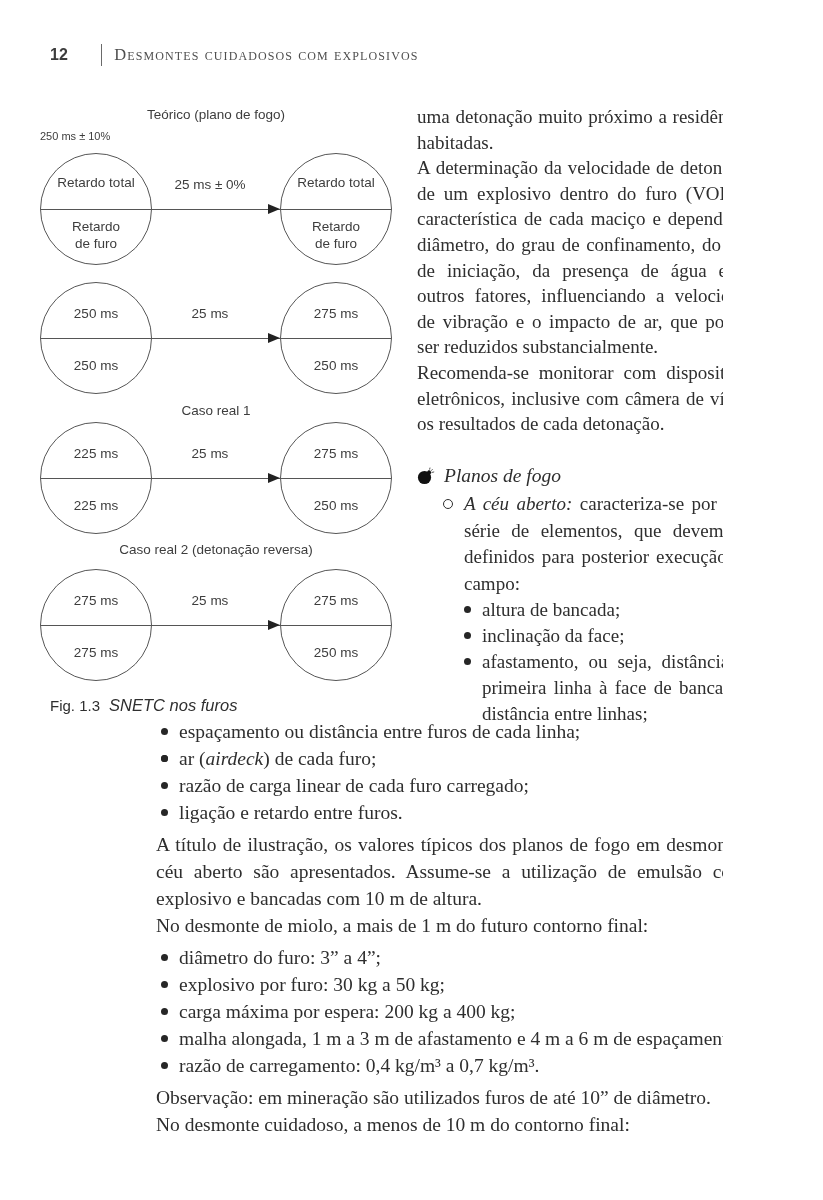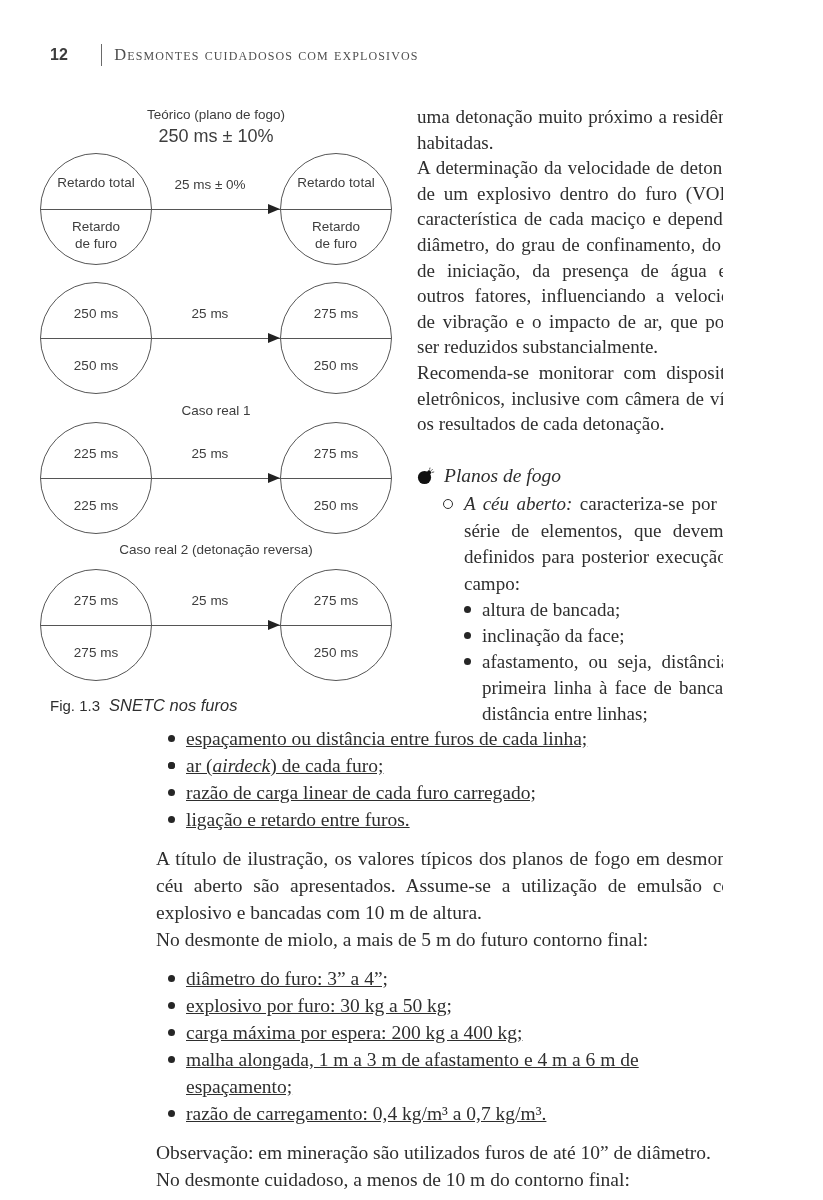--- a/index.html
+++ b/index.html
@@ -8,21 +8,21 @@
 
   
   .hdr{position:absolute;top:44px;left:50px;right:35px;display:flex;align-items:center;}
   .pagenum{font-family:"Liberation Sans",sans-serif;font-size:16px;font-weight:600;color:#3c3c3c;}
   .hdr-rule{display:inline-block;width:1.5px;height:22px;background:#6a6a6a;margin:0 12px 0 33px;}
   .runtitle{font-variant:small-caps;letter-spacing:1.1px;font-size:16.5px;color:#4e4e4e;}
 
   
   .figure{position:absolute;left:40px;top:104px;width:352px;font-family:"Liberation Sans",sans-serif;color:#3d3d3d;}
   .figtitle{text-align:center;font-size:13.5px;line-height:17px;margin:2px 0 5px 0;}
-  .figsub{text-align:center;font-size:18px;line-height:17px;margin:0 0 8px 0;}
+  .figsub{text-align:left;font-size:11px;line-height:17px;margin:0 0 8px 0;}
   .figrow{position:relative;width:352px;height:113px;}
   .figrow .hline{position:absolute;left:1px;right:1px;top:56px;border-top:1.4px solid #555;}
   .arrowhead{position:absolute;top:51px;left:228px;width:0;height:0;
              border-left:12px solid #222;border-top:5.5px solid transparent;border-bottom:5.5px solid transparent;}
   .circle{position:absolute;top:0;width:112px;height:112px;border:1.4px solid #565656;border-radius:50%;box-sizing:border-box;}
   .circle.cl{left:0;} .circle.cr{right:0;}
   .ctext{position:absolute;left:0;right:0;text-align:center;font-size:13.5px;line-height:17px;white-space:pre-line;}
   .ct1{top:20px;} .cb1{top:64px;}           
   .ct2{top:22px;} .cb2{top:74px;}           
   .arrlabel{position:absolute;left:112px;right:124px;text-align:center;top:24px;font-size:13.5px;}
@@ -40,21 +40,21 @@
   .ring{position:absolute;left:26px;top:8px;width:8px;height:8px;border:1.7px solid #2e2e2e;border-radius:50%;}
   .ital{font-style:italic;}
   .rlist{list-style:none;margin:0;padding:0;}
   .rlist li{position:relative;padding-left:65px;line-height:26px;}
   .rlist .dot{left:47px;top:9px;}
   .dot{position:absolute;display:inline-block;width:7px;height:7px;border-radius:50%;background:#262626;}
 
   
   .fblock{position:absolute;left:156px;top:713px;width:600px;font-size:19.5px;line-height:27px;}
   .fblock p{margin:0;text-align:justify;}
-  .flist{list-style:none;margin:12px;padding:0;text-decoration:underline;}
+  .flist{list-style:none;margin:5px;padding:0;}
   .flist li{position:relative;padding-left:18px;line-height:27px;}
   .flist .dot{left:0;top:10px;}
 </style>
 </head>
 <body>
 
 <div class="page">
 
   <div class="hdr">
     <span class="pagenum">12</span>
@@ -164,21 +164,21 @@
   <div class="fblock">
     <ul class="flist">
       <li><span class="dot"></span><span>espaçamento ou distância entre furos de cada linha;</span></li>
       <li><span class="dot"></span></li>
       <li><span class="dot"></span><span><span>ar (</span><span class="ital">airdeck</span><span>) de cada furo;</span></span></li>
       <li><span class="dot"></span><span>razão de carga linear de cada furo carregado;</span></li>
       <li><span class="dot"></span><span>ligação e retardo entre furos.</span></li>
     </ul>
 
     <p>A título de ilustração, os valores típicos dos planos de fogo em desmonte a céu aberto são apresentados. Assume-se a utilização de emulsão como explosivo e bancadas com 10 m de altura.</p>
-    <p>No desmonte de miolo, a mais de 5 m do futuro contorno final:</p>
+    <p>No desmonte de miolo, a mais de 1 m do futuro contorno final:</p>
 
     <ul class="flist">
       <li><span class="dot"></span><span>diâmetro do furo: 3” a 4”;</span></li>
       <li><span class="dot"></span><span>explosivo por furo: 30 kg a 50 kg;</span></li>
       <li><span class="dot"></span><span>carga máxima por espera: 200 kg a 400 kg;</span></li>
       <li><span class="dot"></span><span>malha alongada, 1 m a 3 m de afastamento e 4 m a 6 m de espaçamento;</span></li>
       <li><span class="dot"></span><span>razão de carregamento: 0,4 kg/m³ a 0,7 kg/m³.</span></li>
     </ul>
 
     <p>Observação: em mineração são utilizados furos de até 10” de diâmetro.</p>

